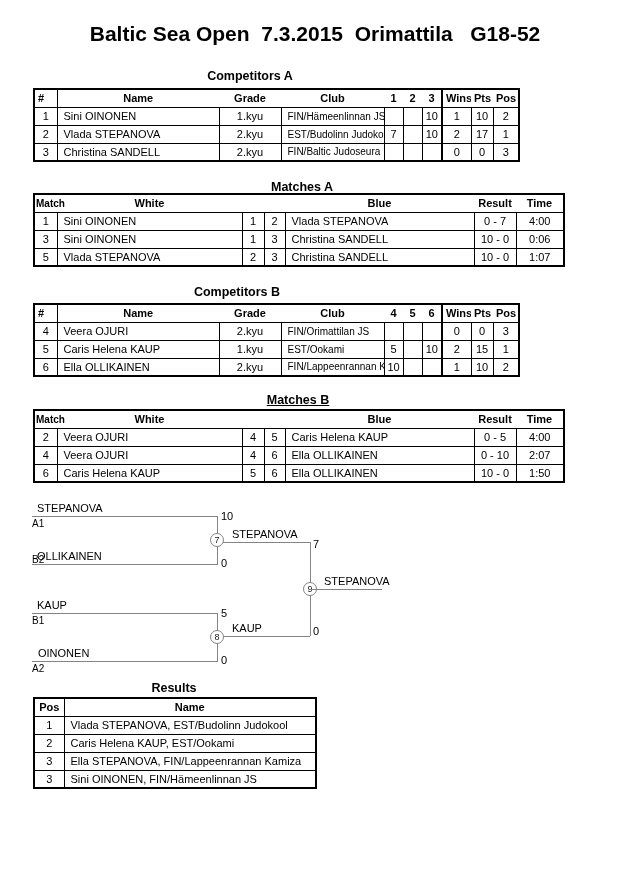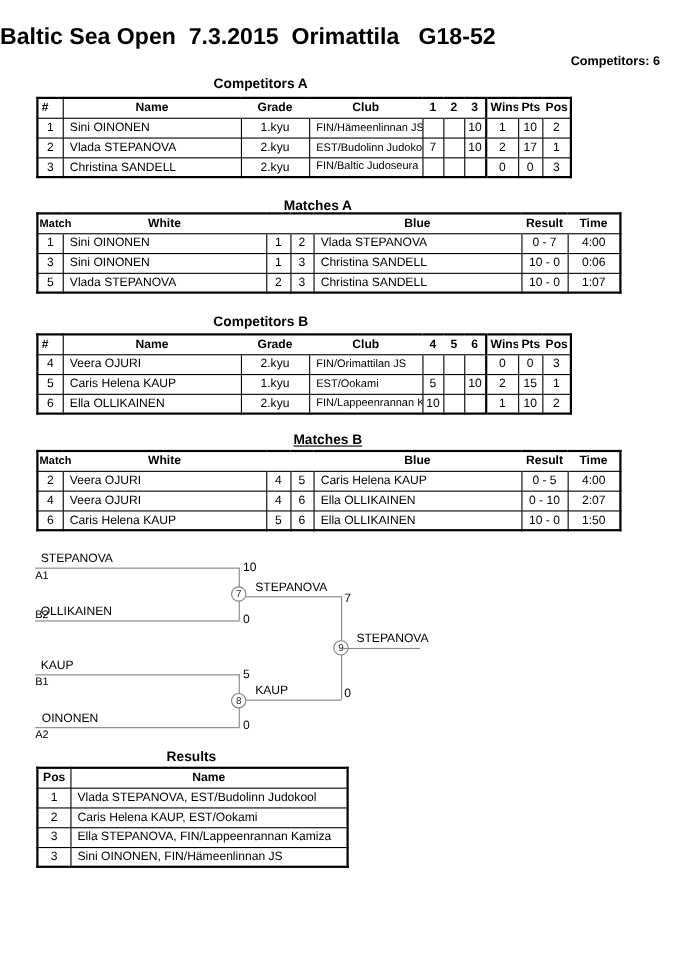--- a/index.html
+++ b/index.html
@@ -1,19 +1,19 @@
 <!DOCTYPE html>
 <html><head>
 <meta charset="utf-8">
 <style>
   html,body{margin:0;padding:0;background:#fff;}
   #page{position:relative;width:630px;height:891px;background:#ffffff;
         font-family:"Liberation Sans","DejaVu Sans",sans-serif;color:#000;overflow:hidden;}
   .abs{position:absolute;}
-  #main-title{top:22px;left:0;width:630px;text-align:left;font-weight:bold;
+  #main-title{top:22px;left:0;width:630px;text-align:center;font-weight:bold;
               font-size:21px;line-height:24px;white-space:pre;}
   #competitors-count{top:50px;left:0;width:600px;text-align:right;font-weight:bold;font-size:11.5px;}
   .section-title{font-weight:bold;font-size:12.5px;text-align:center;}
   table{border-collapse:collapse;table-layout:fixed;position:absolute;background:#fff;
         border:2px solid #000;}
   td,th{font-size:11px;padding:0 3px;overflow:hidden;white-space:nowrap;height:18px;box-sizing:border-box;}
   th{font-weight:bold;border:none;border-bottom:1px solid #000;text-align:center;}
   td{border:1px solid #000;text-align:center;}
   .lft{text-align:left;padding-left:6px;}
   .thick{border-left:2px solid #000 !important;}
@@ -29,23 +29,22 @@
   .bk-score{position:absolute;font-size:11px;line-height:12px;}
   .bk-circle{position:absolute;width:14px;height:14px;box-sizing:border-box;border:1px solid #848484;
              border-radius:50%;background:#fff;font-size:9px;line-height:12px;text-align:center;color:#222;}
 </style>
 </head>
 <body>
 
 <div id="page">
 
   <div id="main-title" class="abs">Baltic Sea Open  7.3.2015  Orimattila   G18-52</div>
-  <div id="competitors-count" class="abs">Competitors: 6</div>
-
-  <div class="abs section-title" style="top:69px;left:33px;width:408px;">Competitors A</div>
+
+  <div class="abs section-title" style="top:69px;left:46px;width:408px;">Competitors A</div>
   <table style="top:88px;left:33px;width:485px;">
     <colgroup>
         <col style="width:23px">
         <col style="width:162px">
         <col style="width:62px">
         <col style="width:103px">
         <col style="width:19px">
         <col style="width:19px">
         <col style="width:20px">
         <col style="width:29px">
@@ -97,21 +96,21 @@
       <td></td>
       <td></td>
       <td></td>
       <td class="thick">0</td>
       <td>0</td>
       <td>3</td>
     </tr>
   </tbody>
     </table>
 
-  <div class="abs section-title" style="top:180px;left:24px;width:530px;">Matches A</div>
+  <div class="abs section-title" style="top:180px;left:37px;width:530px;">Matches A</div>
   <table style="top:193px;left:33px;width:530px;">
     <colgroup>
         <col style="width:23px">
         <col style="width:185px">
         <col style="width:22px">
         <col style="width:21px">
         <col style="width:189px">
         <col style="width:42px">
         <col style="width:48px">
       </colgroup>

